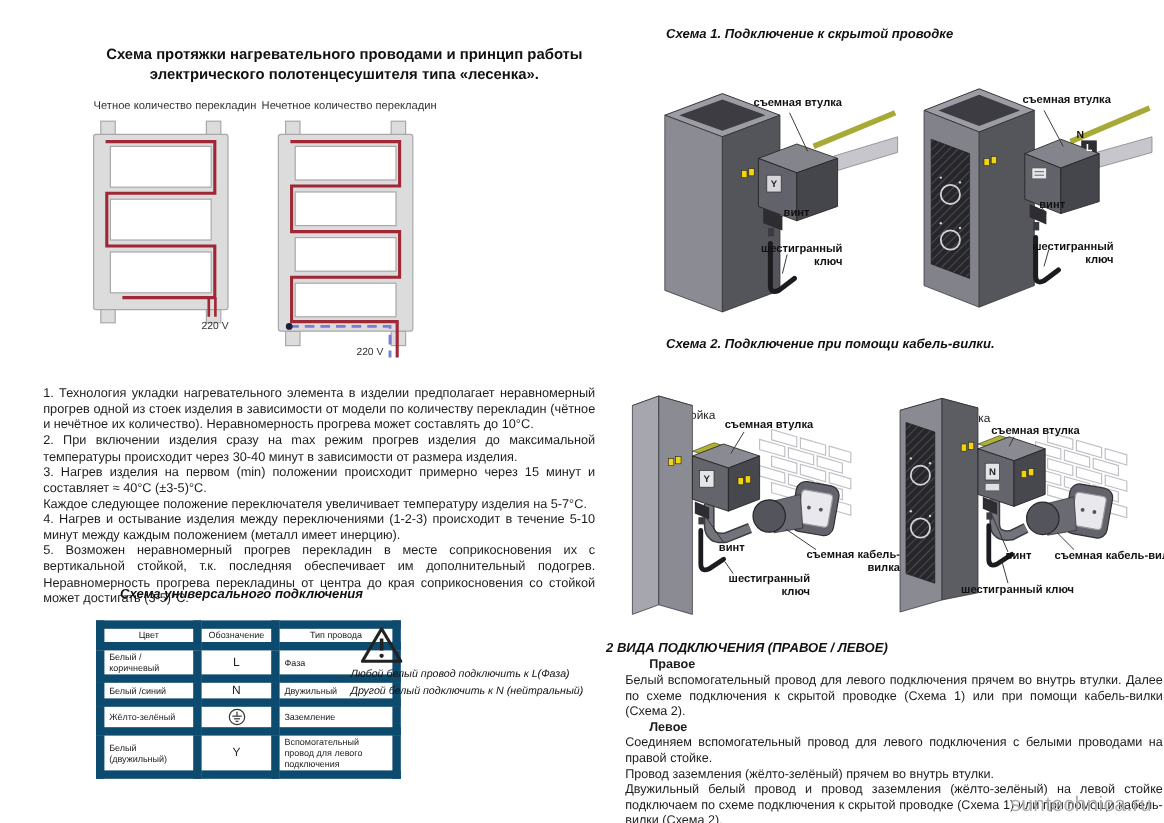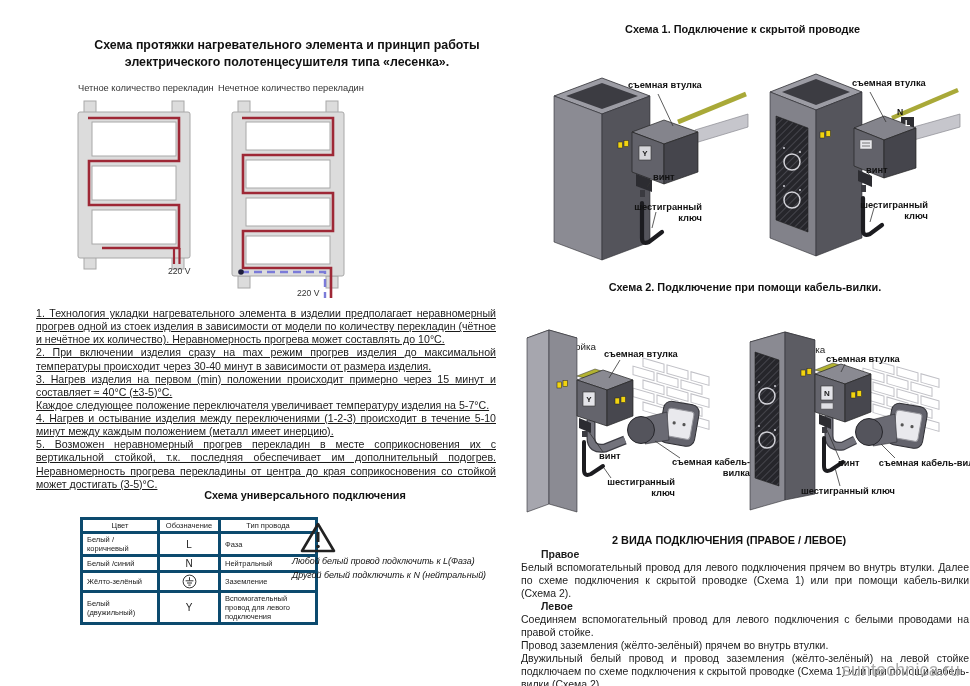--- a/index.html
+++ b/index.html
@@ -1,43 +1,43 @@
 <!DOCTYPE html>
 <html><head>
 <meta charset="utf-8">
 <style>
   html,body{margin:0;padding:0;background:#e8e8e8;}
   .page{position:relative;width:970px;height:686px;background:#ffffff;overflow:hidden;
         font-family:"Liberation Sans",sans-serif;color:#1a1a1a;}
   .abs{position:absolute;}
   .doc-title{font-size:12.4px;font-weight:bold;line-height:1.4;text-align:center;color:#111;}
-  .h2{font-size:10.9px;font-weight:bold;text-align:center;color:#111;}
+  .h2{font-size:10.9px;font-weight:bold;text-align:left;color:#111;font-style:italic;}
   .ladder-cap{font-size:9.3px;color:#333;}
   .volt{font-size:8.6px;color:#333;}
   .notes p{margin:0;font-size:10.6px;line-height:1.24;text-align:justify;color:#1c1c1c;}
   .types p{margin:0;font-size:10.5px;line-height:1.24;text-align:justify;color:#1c1c1c;}
   .types .sub{font-size:10.5px;font-weight:bold;margin:0;padding-left:20px;}
   .lbl{font-size:9.3px;font-weight:bold;color:#111;line-height:1.15;white-space:nowrap;}
   .lblw{font-size:9.3px;font-weight:bold;color:#111;line-height:1.15;text-align:right;white-space:normal;}
   .mark{font-size:8.6px;font-weight:bold;color:#111;}
   table.univ{border-collapse:collapse;font-size:7.5px;color:#222;}
-  table.univ th,table.univ td{border:3px solid #0c4a6e;padding:1px 4px;font-weight:normal;vertical-align:middle;}
+  table.univ th,table.univ td{border:7px solid #0c4a6e;padding:1px 4px;font-weight:normal;vertical-align:middle;}
   table.univ th{text-align:center;}
   td.sym{text-align:center;font-weight:bold;font-size:10px;width:50px;}
   td.c1{width:66px;} td.c3{width:86px;}
   .warntxt div{font-size:8.9px;font-style:italic;font-weight:normal;line-height:1.55;color:#111;white-space:nowrap;}
   .stand{font-size:9.9px;color:#222;margin-top:36px;}
   .watermark{font-size:17.5px;color:#adadad;letter-spacing:.3px;}
 </style>
 </head>
 <body>
 
 <div class="page">
 
-  <div class="abs doc-title" style="left:64px;top:37px;width:446px;">Схема протяжки нагревательного элемента и принцип работы электрического полотенцесушителя типа «лесенка».</div>
+  <div class="abs doc-title" style="left:64px;top:37px;width:446px;">Схема протяжки нагревательного проводами и принцип работы электрического полотенцесушителя типа «лесенка».</div>
 
   <div class="abs ladder-cap" style="left:78px;top:83px;">Четное количество перекладин</div>
   <div class="abs ladder-cap" style="left:218px;top:83px;">Нечетное количество перекладин</div>
 
   <svg class="abs" style="left:74px;top:100px;" width="122" height="200" viewBox="0 0 122 200">
     <rect x="10" y="1" width="12" height="13" fill="#dcdcdc" stroke="#a8a8a8"></rect>
     <rect x="98" y="1" width="12" height="13" fill="#dcdcdc" stroke="#a8a8a8"></rect>
     <rect x="10" y="157" width="12" height="12" fill="#dcdcdc" stroke="#a8a8a8"></rect>
     <rect x="98" y="157" width="12" height="12" fill="#dcdcdc" stroke="#a8a8a8"></rect>
     <rect x="4" y="12" width="112" height="146" rx="2" fill="#dcdcdc" stroke="#a8a8a8"></rect>
@@ -65,21 +65,21 @@
     <g>
       <path d="M 14 18 H 105 V 55 H 15 V 93 H 105 V 131 H 15 V 168 H 103 V 198" fill="none" stroke="#9e2836" stroke-width="2.6"></path>
     </g>
     <g>
       <path d="M 13 172 H 97 V 198" fill="none" stroke="#7b7bd8" stroke-width="2.4" stroke-dasharray="8 5"></path>
       <circle cx="13" cy="172" r="2.8" fill="#1d1d3a"></circle>
     </g>
   </svg>
   <div class="abs volt" style="left:297px;top:288px;">220 V</div>
 
-  <div class="abs notes" style="left:36px;top:307px;width:460px;text-decoration:underline;">
+  <div class="abs notes" style="left:36px;top:322px;width:460px;">
     <p>1.   Технология укладки нагревательного элемента в изделии предполагает неравномерный прогрев одной из стоек изделия в зависимости от модели по количеству перекладин (чётное и нечётное их количество). Неравномерность прогрева может составлять до 10°С.</p>
     <p>2.   При включении изделия сразу на max режим прогрев изделия до максимальной температуры происходит через 30-40 минут в зависимости от размера изделия.</p>
     <p>3.   Нагрев изделия на первом (min) положении происходит примерно через 15 минут и составляет ≈ 40°С (±3-5)°С.</p>
     <p>Каждое следующее положение переключателя увеличивает температуру изделия на 5-7°С.</p>
     <p>4.   Нагрев и остывание изделия между переключениями (1-2-3) происходит в течение 5-10 минут между каждым положением (металл имеет инерцию).</p>
     <p>5.   Возможен неравномерный прогрев перекладин в месте соприкосновения их с вертикальной стойкой, т.к. последняя обеспечивает им дополнительный подогрев. Неравномерность прогрева перекладины от центра до края соприкосновения со стойкой может достигать (3-5)°С.</p>
   </div>
 
   <div class="abs h2" style="left:100px;top:489px;width:410px;">Схема универсального подключения</div>
 
@@ -91,21 +91,21 @@
       <th class="c3">Тип провода</th>
     </tr>
     <tr>
       <td class="c1">Белый /коричневый</td>
       <td class="sym">L</td>
       <td class="c3">Фаза</td>
     </tr>
     <tr>
       <td class="c1">Белый /синий</td>
       <td class="sym">N</td>
-      <td class="c3">Нейтральный</td>
+      <td class="c3">Двужильный</td>
     </tr>
     <tr>
       <td class="c1">Жёлто-зелёный</td>
       <td class="sym">
         <svg width="15" height="15" viewBox="0 0 15 15" style="vertical-align:middle;">
           <circle cx="7.5" cy="7.5" r="6.4" fill="none" stroke="#333" stroke-width="1"></circle>
           <line x1="7.5" y1="3.2" x2="7.5" y2="6.6" stroke="#333" stroke-width="1"></line>
           <line x1="3.6" y1="6.8" x2="11.4" y2="6.8" stroke="#333" stroke-width="1"></line>
           <line x1="5" y1="9" x2="10" y2="9" stroke="#333" stroke-width="1"></line>
           <line x1="6.3" y1="11.1" x2="8.7" y2="11.1" stroke="#333" stroke-width="1"></line>

